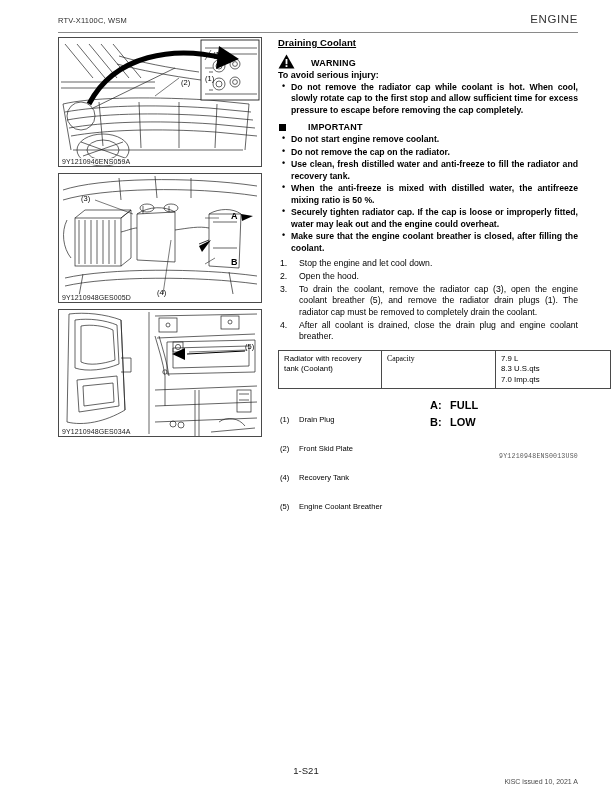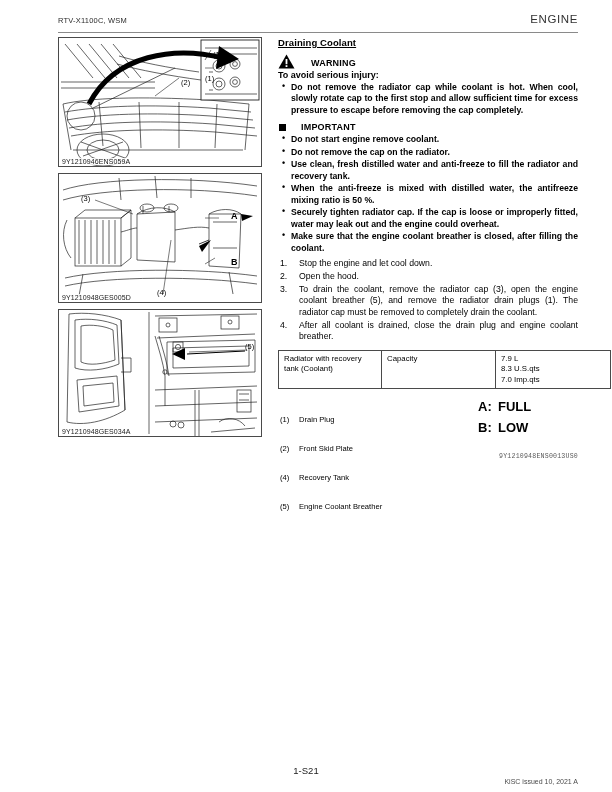--- a/index.html
+++ b/index.html
@@ -155,21 +155,21 @@
     content: "\2022";
     position: absolute;
     left: 4px;
     top: -1px;
     font-size: 9px;
   }
 
   .imp-head {
     display: flex;
     align-items: center;
-    gap: 15px;
+    gap: 22px;
     margin: 6px 0 2px 0;
   }
   .imp-square {
     width: 7px;
     height: 7px;
     background: #000;
     flex: none;
     margin-left: 1px;
   }
   .imp-label {
@@ -209,21 +209,21 @@
     table-layout: fixed;
   }
   table.spec td {
     border: 1px solid #4a4a4a;
     font-size: 7.8px;
     line-height: 1.35;
     padding: 3px 5px;
     vertical-align: top;
   }
   td.col-a { width: 92px; }
-  td.col-b { width: 103px; vertical-align: middle; }
+  td.col-b { width: 103px; vertical-align: middle; font-family: Liberation Serif, serif; }
   td.col-c { width: 104px; }
 
   
   .legend {
     position: relative;
     margin-top: 8px;
     height: 56px;
   }
   .legend-list {
     position: absolute;
@@ -240,25 +240,24 @@
   .legend-num {
     display: inline-block;
     width: 19px;
   }
   .legend-ab {
     position: absolute;
     left: 152px;
     top: 0;
   }
   .legend-ab-row {
-    font-size: 13px;
+    font-size: 11px;
     font-weight: bold;
     line-height: 1.55;
     white-space: nowrap;
-    margin-left: 48px;
   }
   .legend-ab-key {
     display: inline-block;
     width: 20px;
   }
 
   .fig-ref {
     position: absolute;
     right: 0;
     top: 56px;

